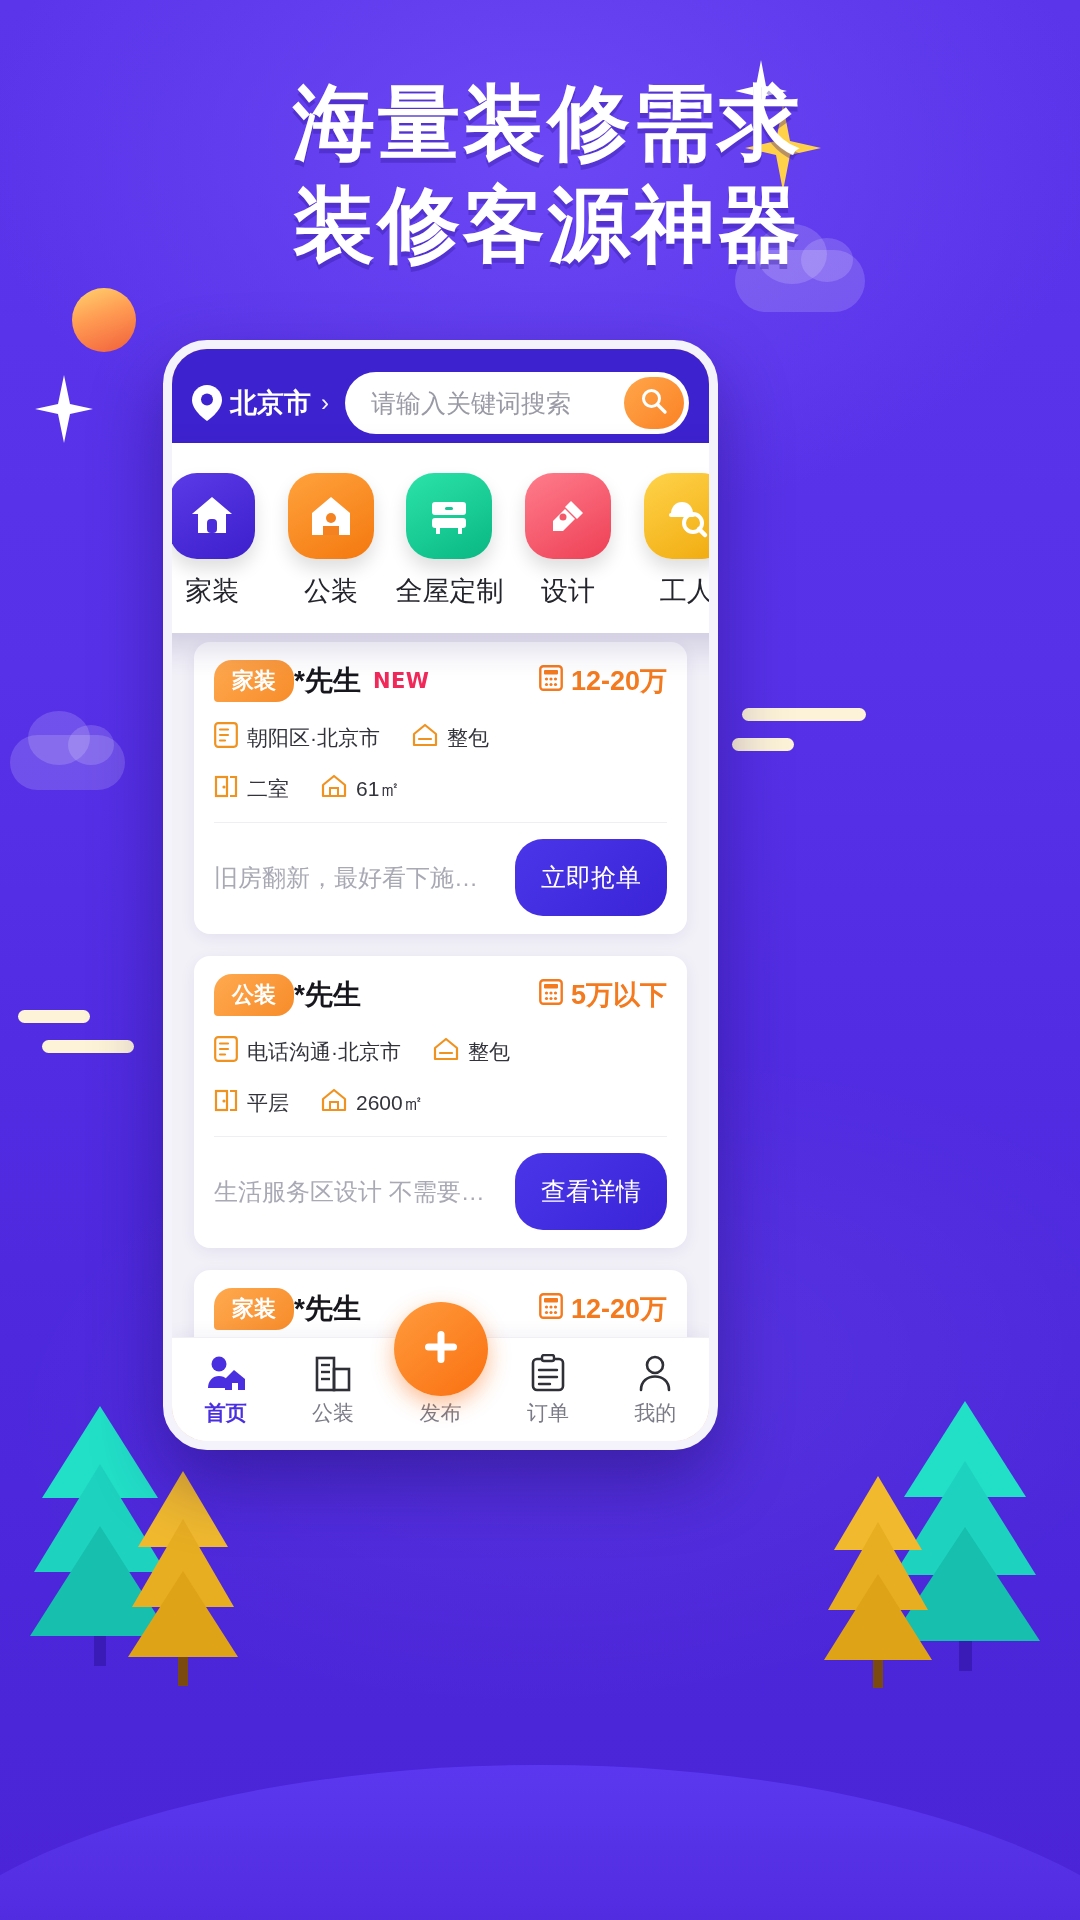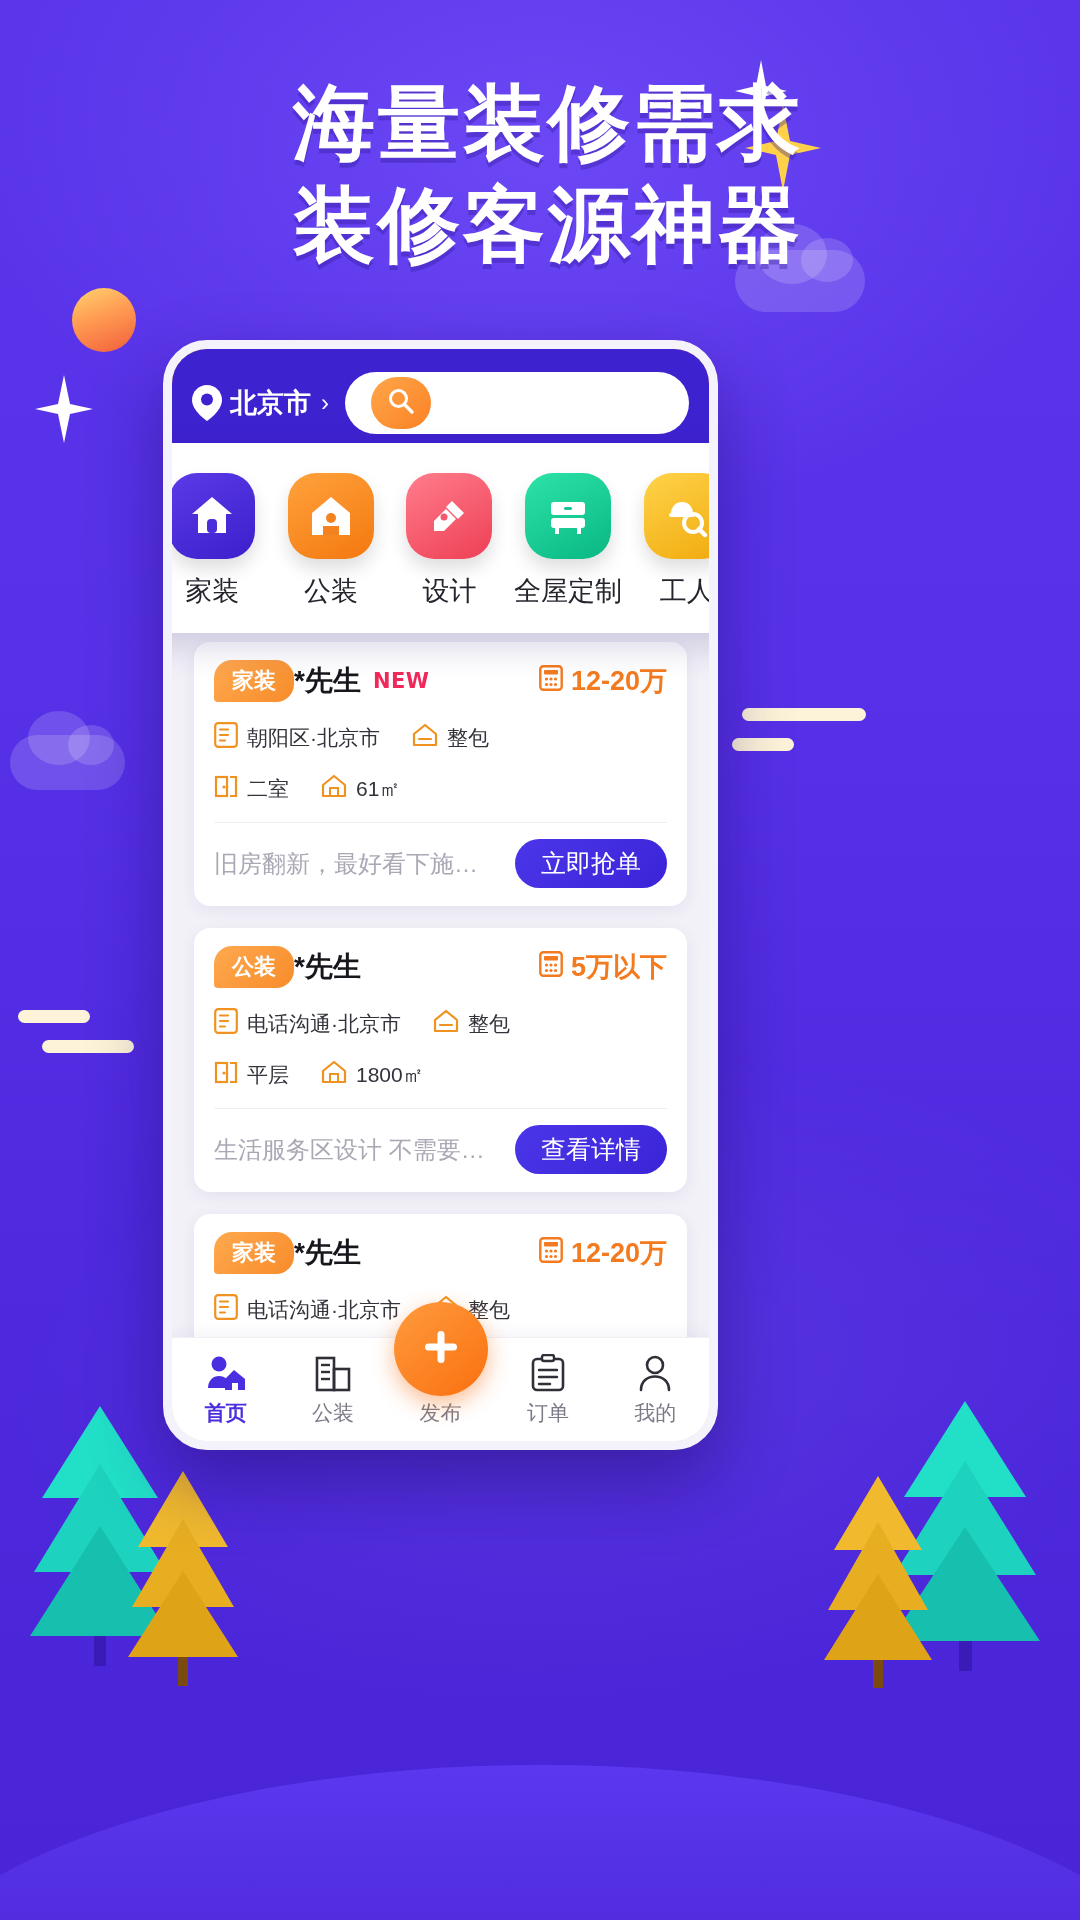--- a/index.html
+++ b/index.html
@@ -157,21 +157,21 @@
   .oc-row .seg { display:flex; align-items:center; gap:9px; }
   .oc-row .seg + .seg { margin-left:22px; }
 
   .oc-foot {
     display:flex; align-items:center; margin-top:18px;
     border-top:1px solid #eeeef3; padding:16px 0 18px;
   }
   .oc-desc { font-size:24px; color:#a9a9b5; flex:1; overflow:hidden; white-space:nowrap; text-overflow:ellipsis; padding-right:14px;}
   .oc-btn {
     background:linear-gradient(135deg,#4a36e8 0%,#3b24d8 100%);
-    color:#fff; font-size:25px; padding:8px 26px; border-radius:28px;
+    color:#fff; font-size:25px; padding:22px 26px; border-radius:28px;
     border:none; flex:0 0 auto; font-family:inherit;
   }
 
   
   .tabbar {
     position:absolute; left:0; right:0; bottom:0; height:104px;
     background:#fff; display:flex; align-items:center;
     border-top:1px solid #efeff4;
     box-shadow:0 -4px 16px rgba(40,20,110,.05);
   }
@@ -267,20 +267,21 @@
       <span class="pin">
         <svg width="30" height="36" viewBox="0 0 30 36">
             <path d="M15 0C6.7 0 0 6.7 0 15c0 11 15 21 15 21s15-10 15-21C30 6.7 23.3 0 15 0z" fill="#fff"></path>
             <circle cx="15" cy="14.5" r="6" fill="#3d22cf"></circle>
           </svg>
       </span>
       <span class="loc-name">北京市</span>
       <span class="chev">›</span>
     </div>
     <div class="searchbar">
+      <span class="search-ph">请输入关键词搜索</span>
       <span class="search-btn">
         <span>
           <svg width="28" height="28" viewBox="0 0 28 28">
               <circle cx="11.5" cy="11.5" r="8" stroke="#fff" stroke-width="3" fill="none"></circle>
               <line x1="17.5" y1="17.5" x2="25" y2="25" stroke="#fff" stroke-width="3.4" stroke-linecap="round"></line>
             </svg>
         </span>
       </span>
     </div>
   </div>
@@ -301,47 +302,47 @@
 
       <div class="cat">
         <div class="cat-ico" style="background:linear-gradient(150deg,#ffa23c 0%,#f4780f 100%);">
           <svg width="46" height="46" viewBox="0 0 46 46">
               <path d="M23 4 L42 20 v22 H4 V20 Z" fill="#fff"></path>
               <circle cx="23" cy="25" r="5" fill="#f58220"></circle>
               <rect x="15" y="33" width="16" height="9" fill="#f58220"></rect>
             </svg>
         </div>
         <div class="cat-label">公装</div>
-      </div>
-
-      <div class="cat">
-        <div class="cat-ico" style="background:linear-gradient(150deg,#ff7d8c 0%,#ee3f55 100%);">
-          <svg width="46" height="46" viewBox="0 0 46 46">
-              <path d="M8 28 L20 16 l10 10 L18 38 H8 Z" fill="#fff"></path>
-              <circle cx="18" cy="24" r="3.5" fill="#f4596a"></circle>
-              <path d="M26 8 l12 12 -6 6 -12 -12 Z" fill="#fff"></path>
-            </svg>
-        </div>
-        <div class="cat-label">设计</div>
       </div>
 
       <div class="cat">
         <div class="cat-ico" style="background:linear-gradient(150deg,#2ce3a8 0%,#09b783 100%);">
           <svg width="46" height="46" viewBox="0 0 46 46">
               <rect x="6" y="9" width="34" height="13" rx="3" fill="#fff"></rect>
               <rect x="19" y="14" width="8" height="3" rx="1.5" fill="#18c493"></rect>
               <rect x="6" y="25" width="34" height="10" rx="3" fill="#fff"></rect>
               <rect x="10" y="35" width="4" height="6" fill="#fff"></rect>
               <rect x="32" y="35" width="4" height="6" fill="#fff"></rect>
             </svg>
         </div>
         <div class="cat-label">全屋定制</div>
       </div>
 
       <div class="cat">
+        <div class="cat-ico" style="background:linear-gradient(150deg,#ff7d8c 0%,#ee3f55 100%);">
+          <svg width="46" height="46" viewBox="0 0 46 46">
+              <path d="M8 28 L20 16 l10 10 L18 38 H8 Z" fill="#fff"></path>
+              <circle cx="18" cy="24" r="3.5" fill="#f4596a"></circle>
+              <path d="M26 8 l12 12 -6 6 -12 -12 Z" fill="#fff"></path>
+            </svg>
+        </div>
+        <div class="cat-label">设计</div>
+      </div>
+
+      <div class="cat">
         <div class="cat-ico" style="background:linear-gradient(150deg,#ffd34a 0%,#f0a90c 100%);">
           <svg width="46" height="46" viewBox="0 0 46 46">
               <path d="M7 20 a11 11 0 0 1 22 0 z" fill="#fff"></path>
               <rect x="5" y="20" width="26" height="4" rx="2" fill="#fff"></rect>
               <circle cx="29" cy="30" r="9" stroke="#fff" stroke-width="4" fill="none"></circle>
               <line x1="35" y1="36" x2="41" y2="42" stroke="#fff" stroke-width="4.5" stroke-linecap="round"></line>
             </svg>
         </div>
         <div class="cat-label">工人</div>
       </div>
@@ -473,21 +474,21 @@
             </span>
             <span>平层</span>
           </span>
           <span class="seg">
             <span>
               <svg width="26" height="24" viewBox="0 0 26 24">
                   <path d="M13 2 L24 11 v11 H2 V11 Z" stroke="#f0921f" stroke-width="2.2" fill="none" stroke-linejoin="round"></path>
                   <rect x="9" y="14" width="8" height="8" stroke="#f0921f" stroke-width="2" fill="none"></rect>
                 </svg>
             </span>
-            <span>1800㎡</span>
+            <span>2600㎡</span>
           </span>
         </div>
         <div class="oc-foot">
           <span class="oc-desc">生活服务区设计 不需要施工 只需…</span>
           <button class="oc-btn">查看详情</button>
         </div>
       </div>
 
       <div class="order-card">
         <div class="oc-top">

